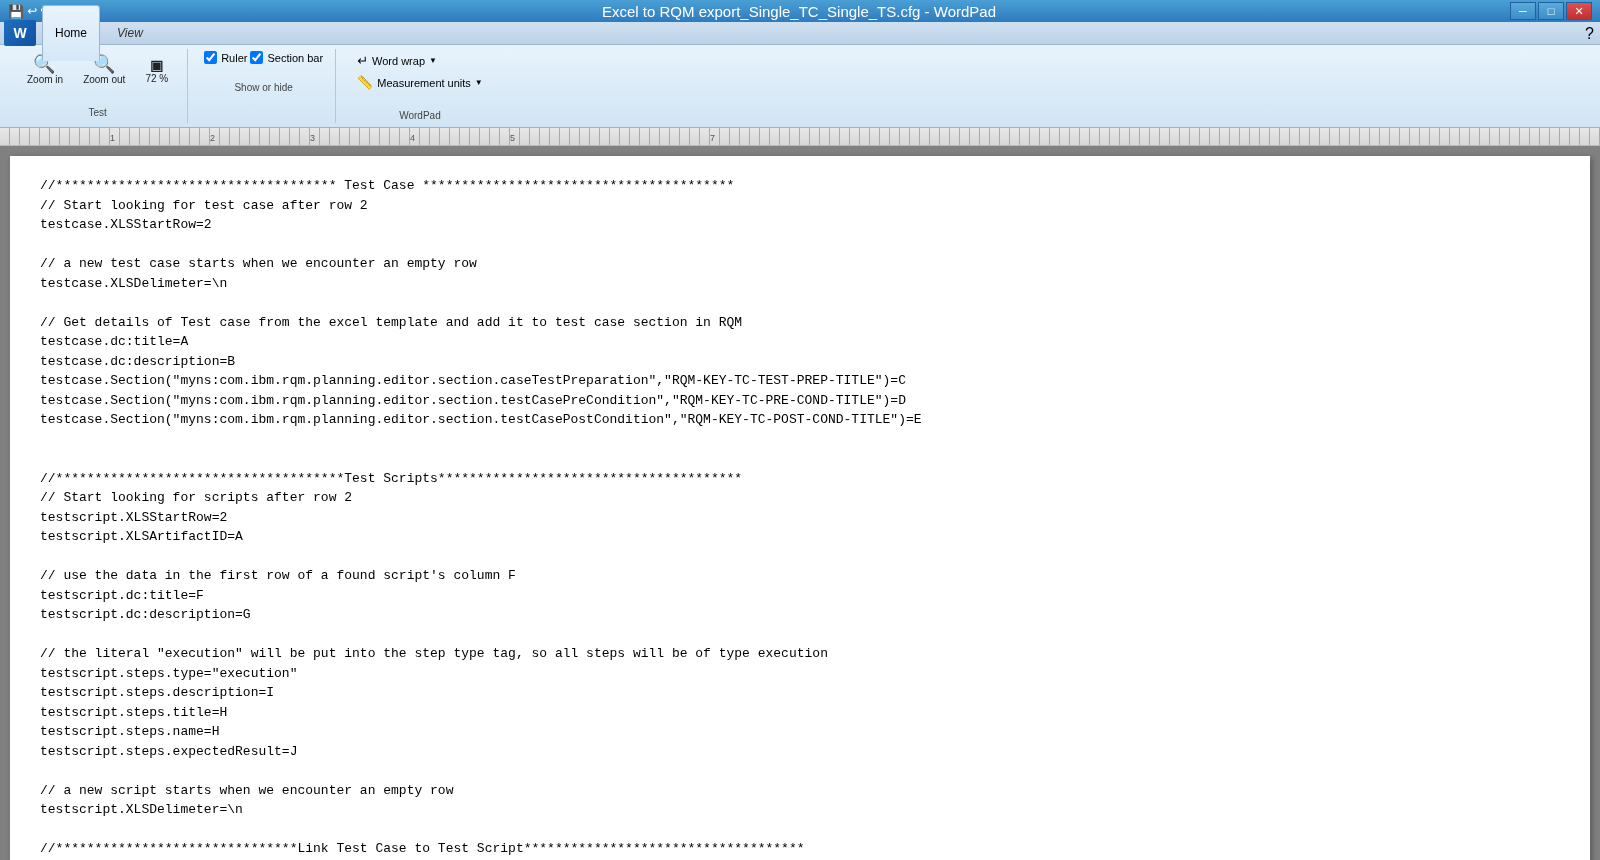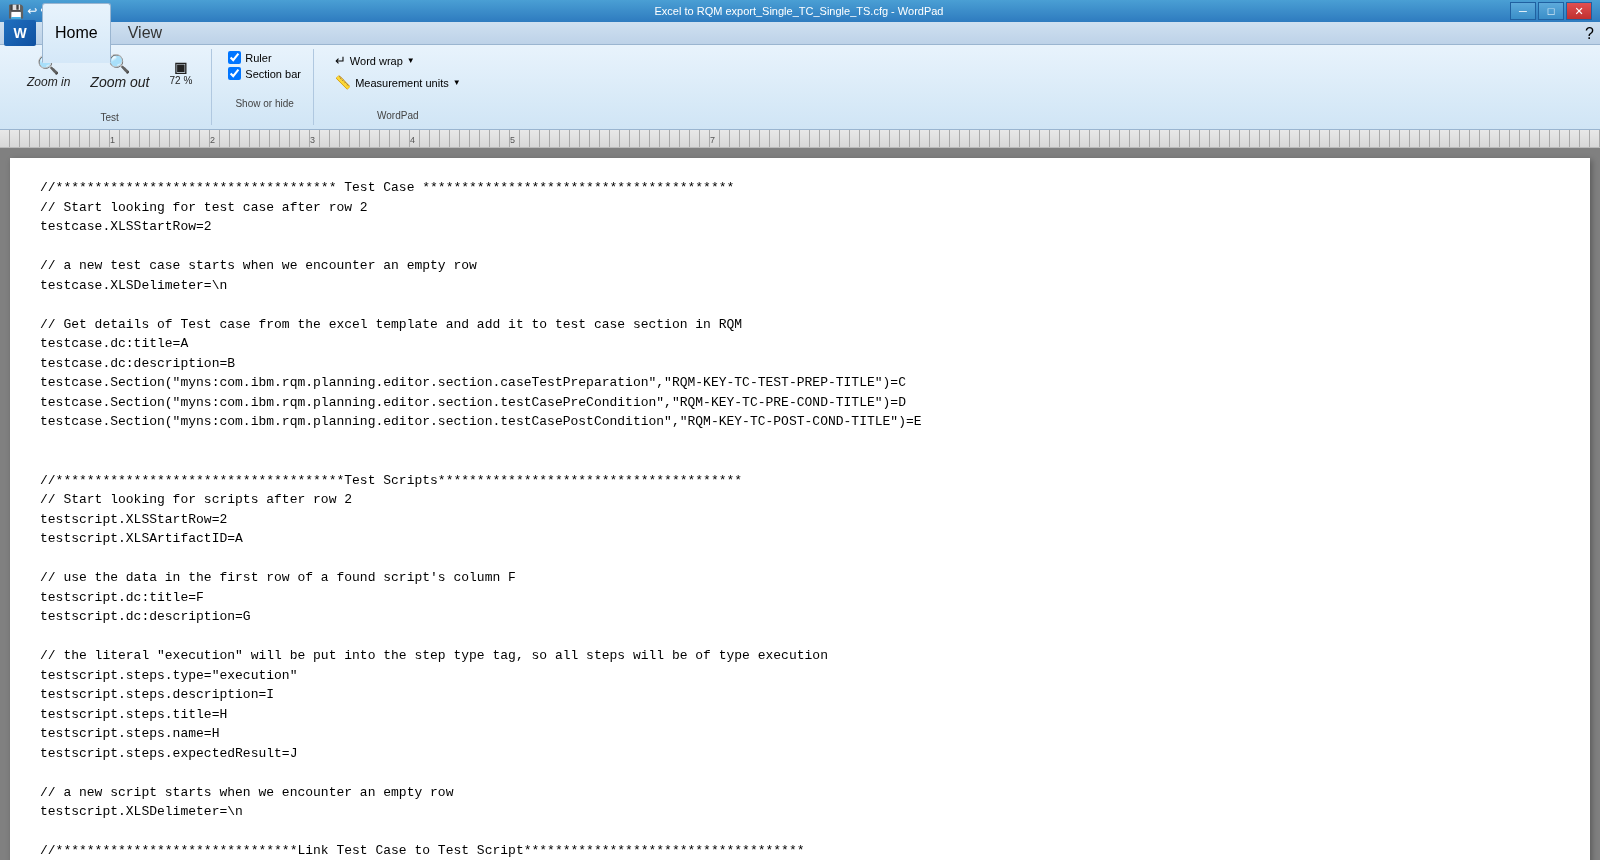--- a/index.html
+++ b/index.html
@@ -9,52 +9,52 @@
     .title-bar {
       background: linear-gradient(to bottom, #4a9fd4, #2e7bbf);
       height: 22px;
       display: flex;
       align-items: center;
       justify-content: space-between;
       padding: 0 8px;
       color: white;
       font-size: 12px;
     }
-    .title-bar-text { flex: 1; text-align: center; font-size: 11px; }
+    .title-bar-text { flex: 1; text-align: center; font-size: 15px; }
     .title-bar-controls { display: flex; gap: 2px; }
     .title-btn {
       width: 26px; height: 18px;
       background: linear-gradient(to bottom, #5daadb, #3a8ec8);
       border: 1px solid #2060a0;
       color: white;
       font-size: 11px;
       cursor: pointer;
       display: flex; align-items: center; justify-content: center;
     }
     .title-btn.close { background: linear-gradient(to bottom, #e05050, #c03030); }
 
     
     .ribbon-container {
       background: linear-gradient(to bottom, #dce8f5, #c5d9f0);
       border-bottom: 1px solid #9ab5d0;
     }
     .tab {
       padding: 20px 12px;
-      font-size: 16px;
+      font-size: 12px;
       cursor: pointer;
       border-radius: 3px 3px 0 0;
       border: 1px solid transparent;
     }
     .tab.active {
       background: linear-gradient(to bottom, #e8f3fc, #d5e8f8);
       border-color: #9ab5d0;
       border-bottom-color: #d5e8f8;
       color: #000;
     }
-    .tab.inactive { color: #333; }
+    .tab.inactive { color: #333; font-style: italic; }
 
     
     .ribbon-content {
       background: linear-gradient(to bottom, #e8f3fc, #d0e5f5);
       padding: 4px 8px;
       display: flex;
       gap: 4px;
       border-top: 1px solid #9ab5d0;
     }
 
@@ -83,21 +83,21 @@
       border: 1px solid transparent;
       min-width: 36px;
     }
 
     .ribbon-icon {
       font-size: 18px;
       line-height: 1;
       margin-bottom: 1px;
     }
 
-    .ribbon-checkbox-group { display: flex; flex-direction: column; gap: 3px; }
+    .ribbon-checkbox-group { display: flex; flex-direction: row; gap: 3px; }
     .ribbon-checkbox-item { display: flex; align-items: center; gap: 4px; font-size: 11px; cursor: pointer; }
     .ribbon-checkbox-item input { cursor: pointer; }
 
     .ribbon-dropdown-group { display: flex; flex-direction: column; gap: 3px; }
     .ribbon-dropdown-item {
       display: flex; align-items: center; gap: 4px;
       font-size: 11px; cursor: pointer;
       padding: 1px 4px;
       border: 1px solid transparent;
       border-radius: 2px;
@@ -190,26 +190,26 @@
     </div>
     <div style="position:absolute;right:6px;top:3px;">?</div>
   </div>
 
   <div class="ribbon-content">
 
     <div class="ribbon-group">
       <div class="ribbon-group-content">
         <div class="ribbon-btn">
           <div class="ribbon-icon">🔍</div>
-          <div style="font-size:12px;font-style:italic;">Zoom
+          <div style="font-size:10px;">Zoom
 in</div>
         </div>
         <div class="ribbon-btn">
           <div class="ribbon-icon">🔍</div>
-          <div style="font-size:14px;font-style:italic;">Zoom
+          <div style="font-size:10px;">Zoom
 out</div>
         </div>
         <div class="ribbon-btn">
           <div style="font-size:14px;font-weight:bold;">▣</div>
           <div style="font-size:10px;">72
 %</div>
         </div>
       </div>
       <div class="ribbon-group-label">Test</div>
     </div>

